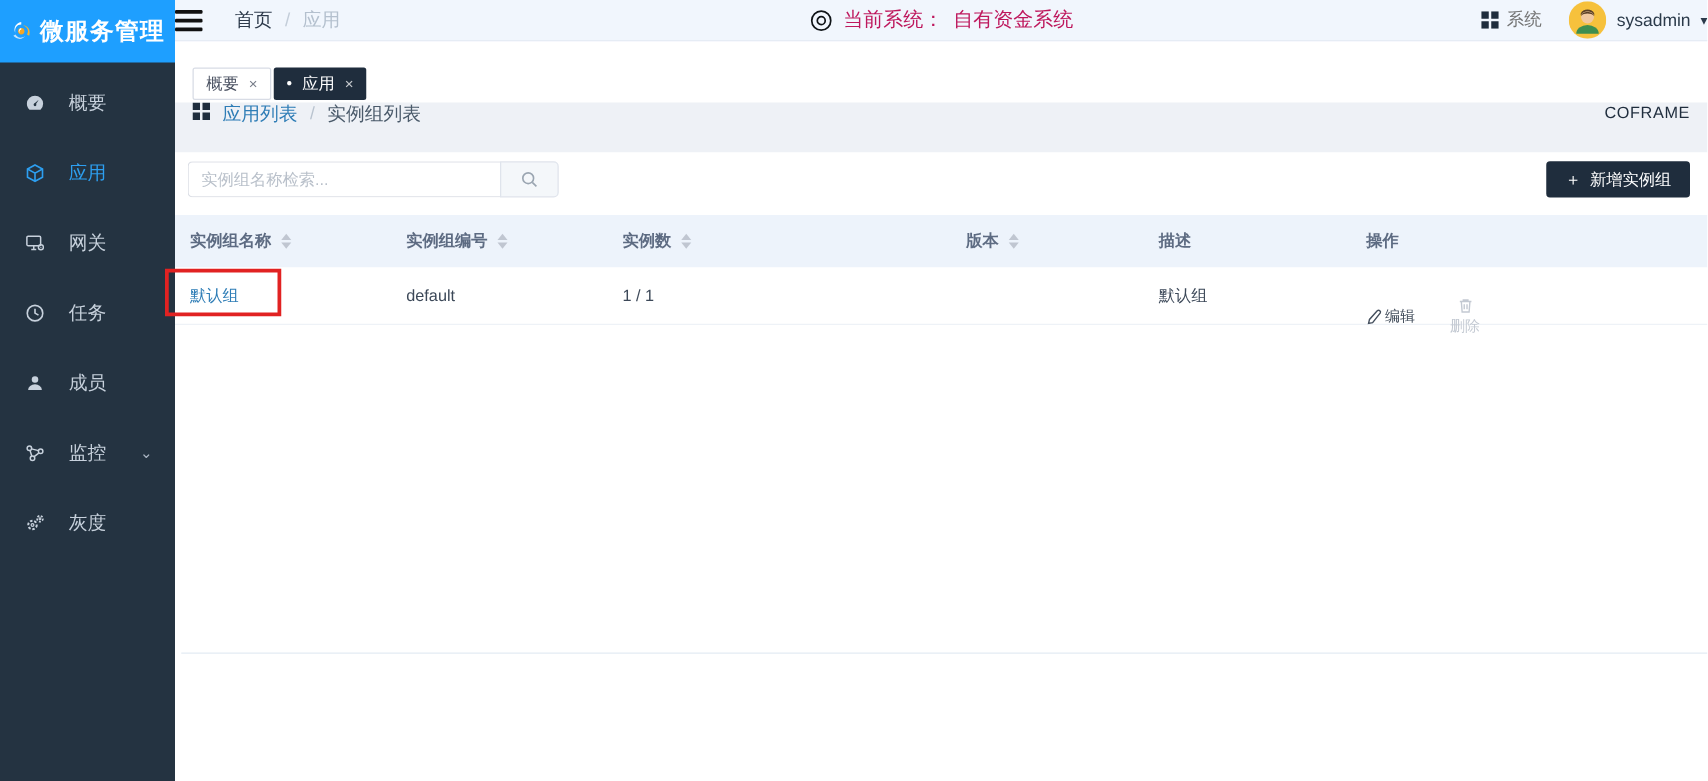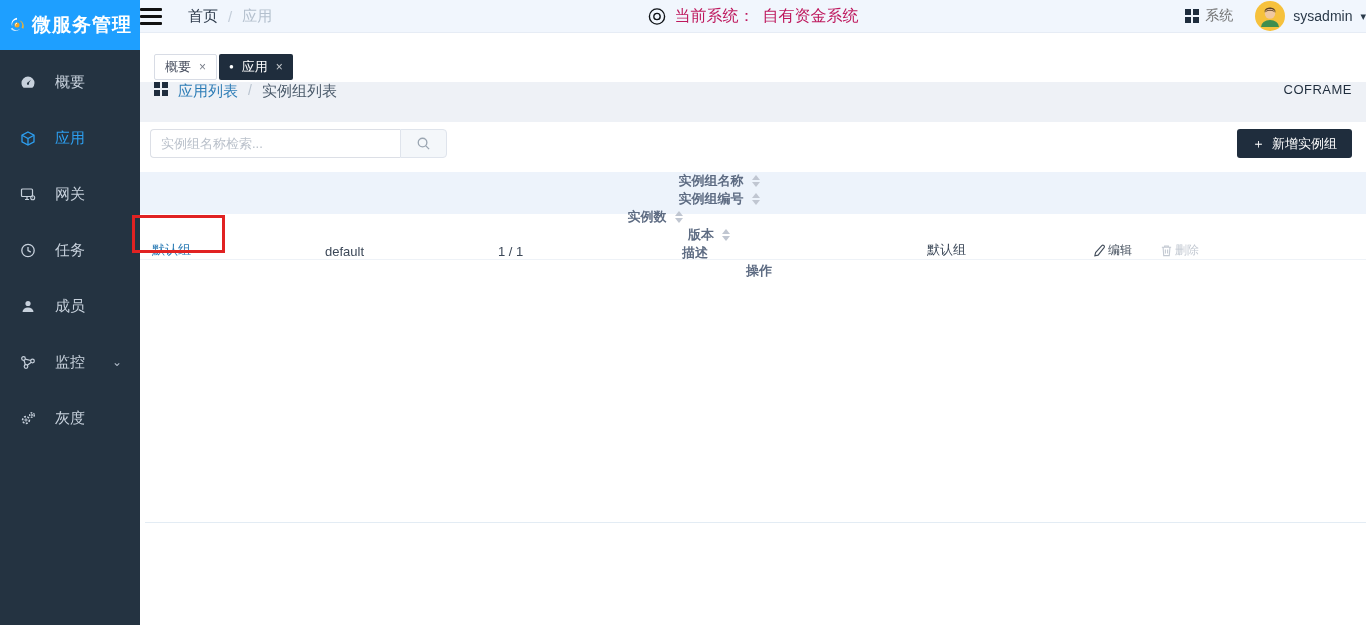--- a/index.html
+++ b/index.html
@@ -64,34 +64,34 @@
   .search-input { width:250px; height:29px; border:1px solid #dcdfe6; border-right:none;
     border-radius:4px 0 0 4px; padding:0 10px; font-size:13px; color:#333; outline:none; background:#fff; }
   .search-input::placeholder { color:#b9c0ca; }
   .search-btn { width:47px; height:29px; background:#f4f7fa; border:1px solid #dfe4ec;
     border-radius:0 4px 4px 0; display:flex; align-items:center; justify-content:center; cursor:pointer; }
   .add-btn { margin-left:auto; height:29px; background:#1f2d3d; color:#fff; border:none;
     border-radius:3px; font-size:13px; padding:0 15px; display:flex; align-items:center; gap:7px; cursor:pointer; }
 
   
   .table { margin-top:13px; }
-  .t-head { display:flex; align-items:center; height:42px; background:#edf3fb;flex-direction:column; }
-  .t-row { display:flex; align-items:flex-end; height:46px; background:#fff; border-bottom:1px solid #eef2f7; }
+  .t-head { display:flex; align-items:center; height:42px; background:#edf3fb; }
+  .t-row { display:flex; align-items:center; height:46px; background:#fff; border-bottom:1px solid #eef2f7; }
   .cell { padding-left:12px; display:flex; align-items:center; gap:6px; font-size:13px; }
   .c1{width:173px;} .c2{width:173px;} .c3{width:275px;} .c4{width:154px;} .c5{width:166px;} .c6{flex:1;}
   .t-head .cell { color:#5d6b82; font-weight:bold; }
   .sorter { display:inline-flex; flex-direction:column; gap:2px; margin-left:2px; cursor:pointer; }
   .sorter i { width:0; height:0; border-left:4px solid transparent; border-right:4px solid transparent; display:block; }
   .sorter .up { border-bottom:5px solid #c0c6d1; }
   .sorter .down { border-top:5px solid #c0c6d1; }
   .t-row .cell { color:#3c4858; }
   .name-link { color:#2e7db6; cursor:pointer; }
   .op { display:flex; align-items:center; gap:2px; font-size:12px; cursor:pointer;margin-top:34px; }
   .op.edit { color:#444f5d; }
-  .op.del { color:#c3c9d2; margin-left:22px; cursor:not-allowed; }
+  .op.del { color:#c3c9d2; margin-left:22px; cursor:not-allowed;flex-direction:column; }
 
   .panel-divider { position:absolute; left:5px; right:0; top:400px; height:1px; background:#e3ecf4; }
 
   
   .annotation { position:absolute; left:132px; top:215px; width:93px; height:38px;
     border:3px solid #e12222; z-index:10; pointer-events:none; }
 </style>
 </head>
 <body>
 

